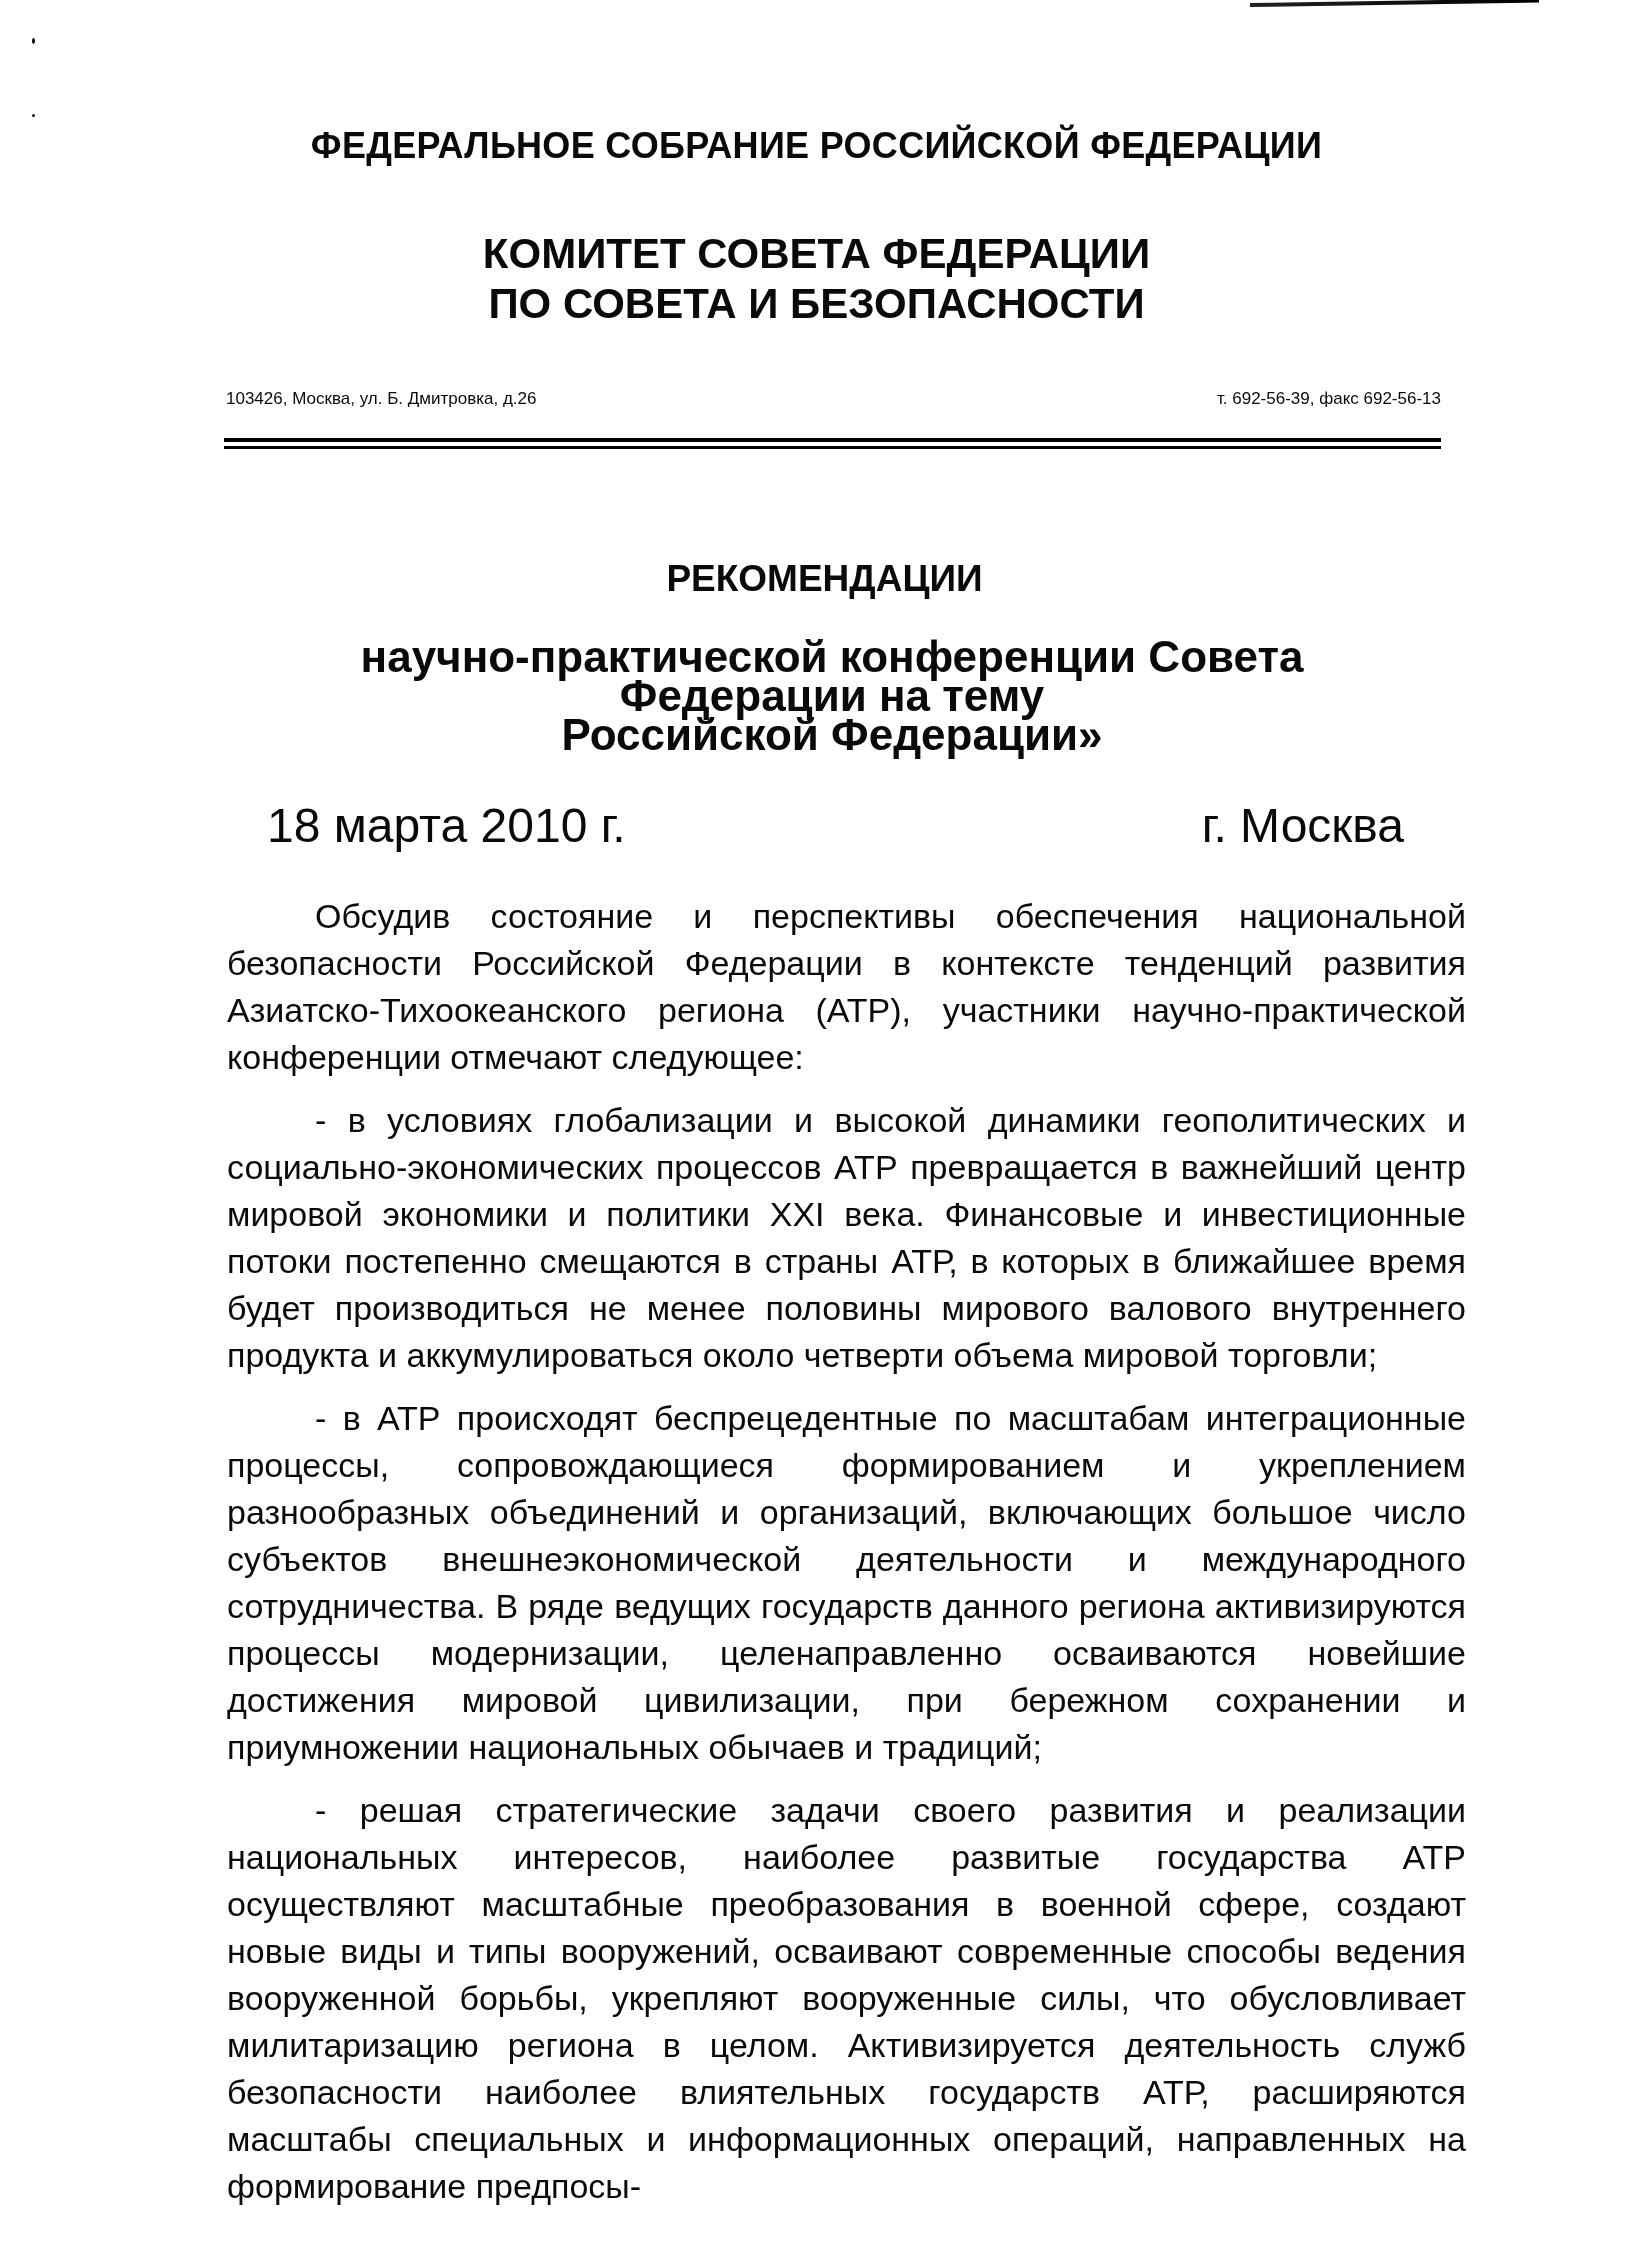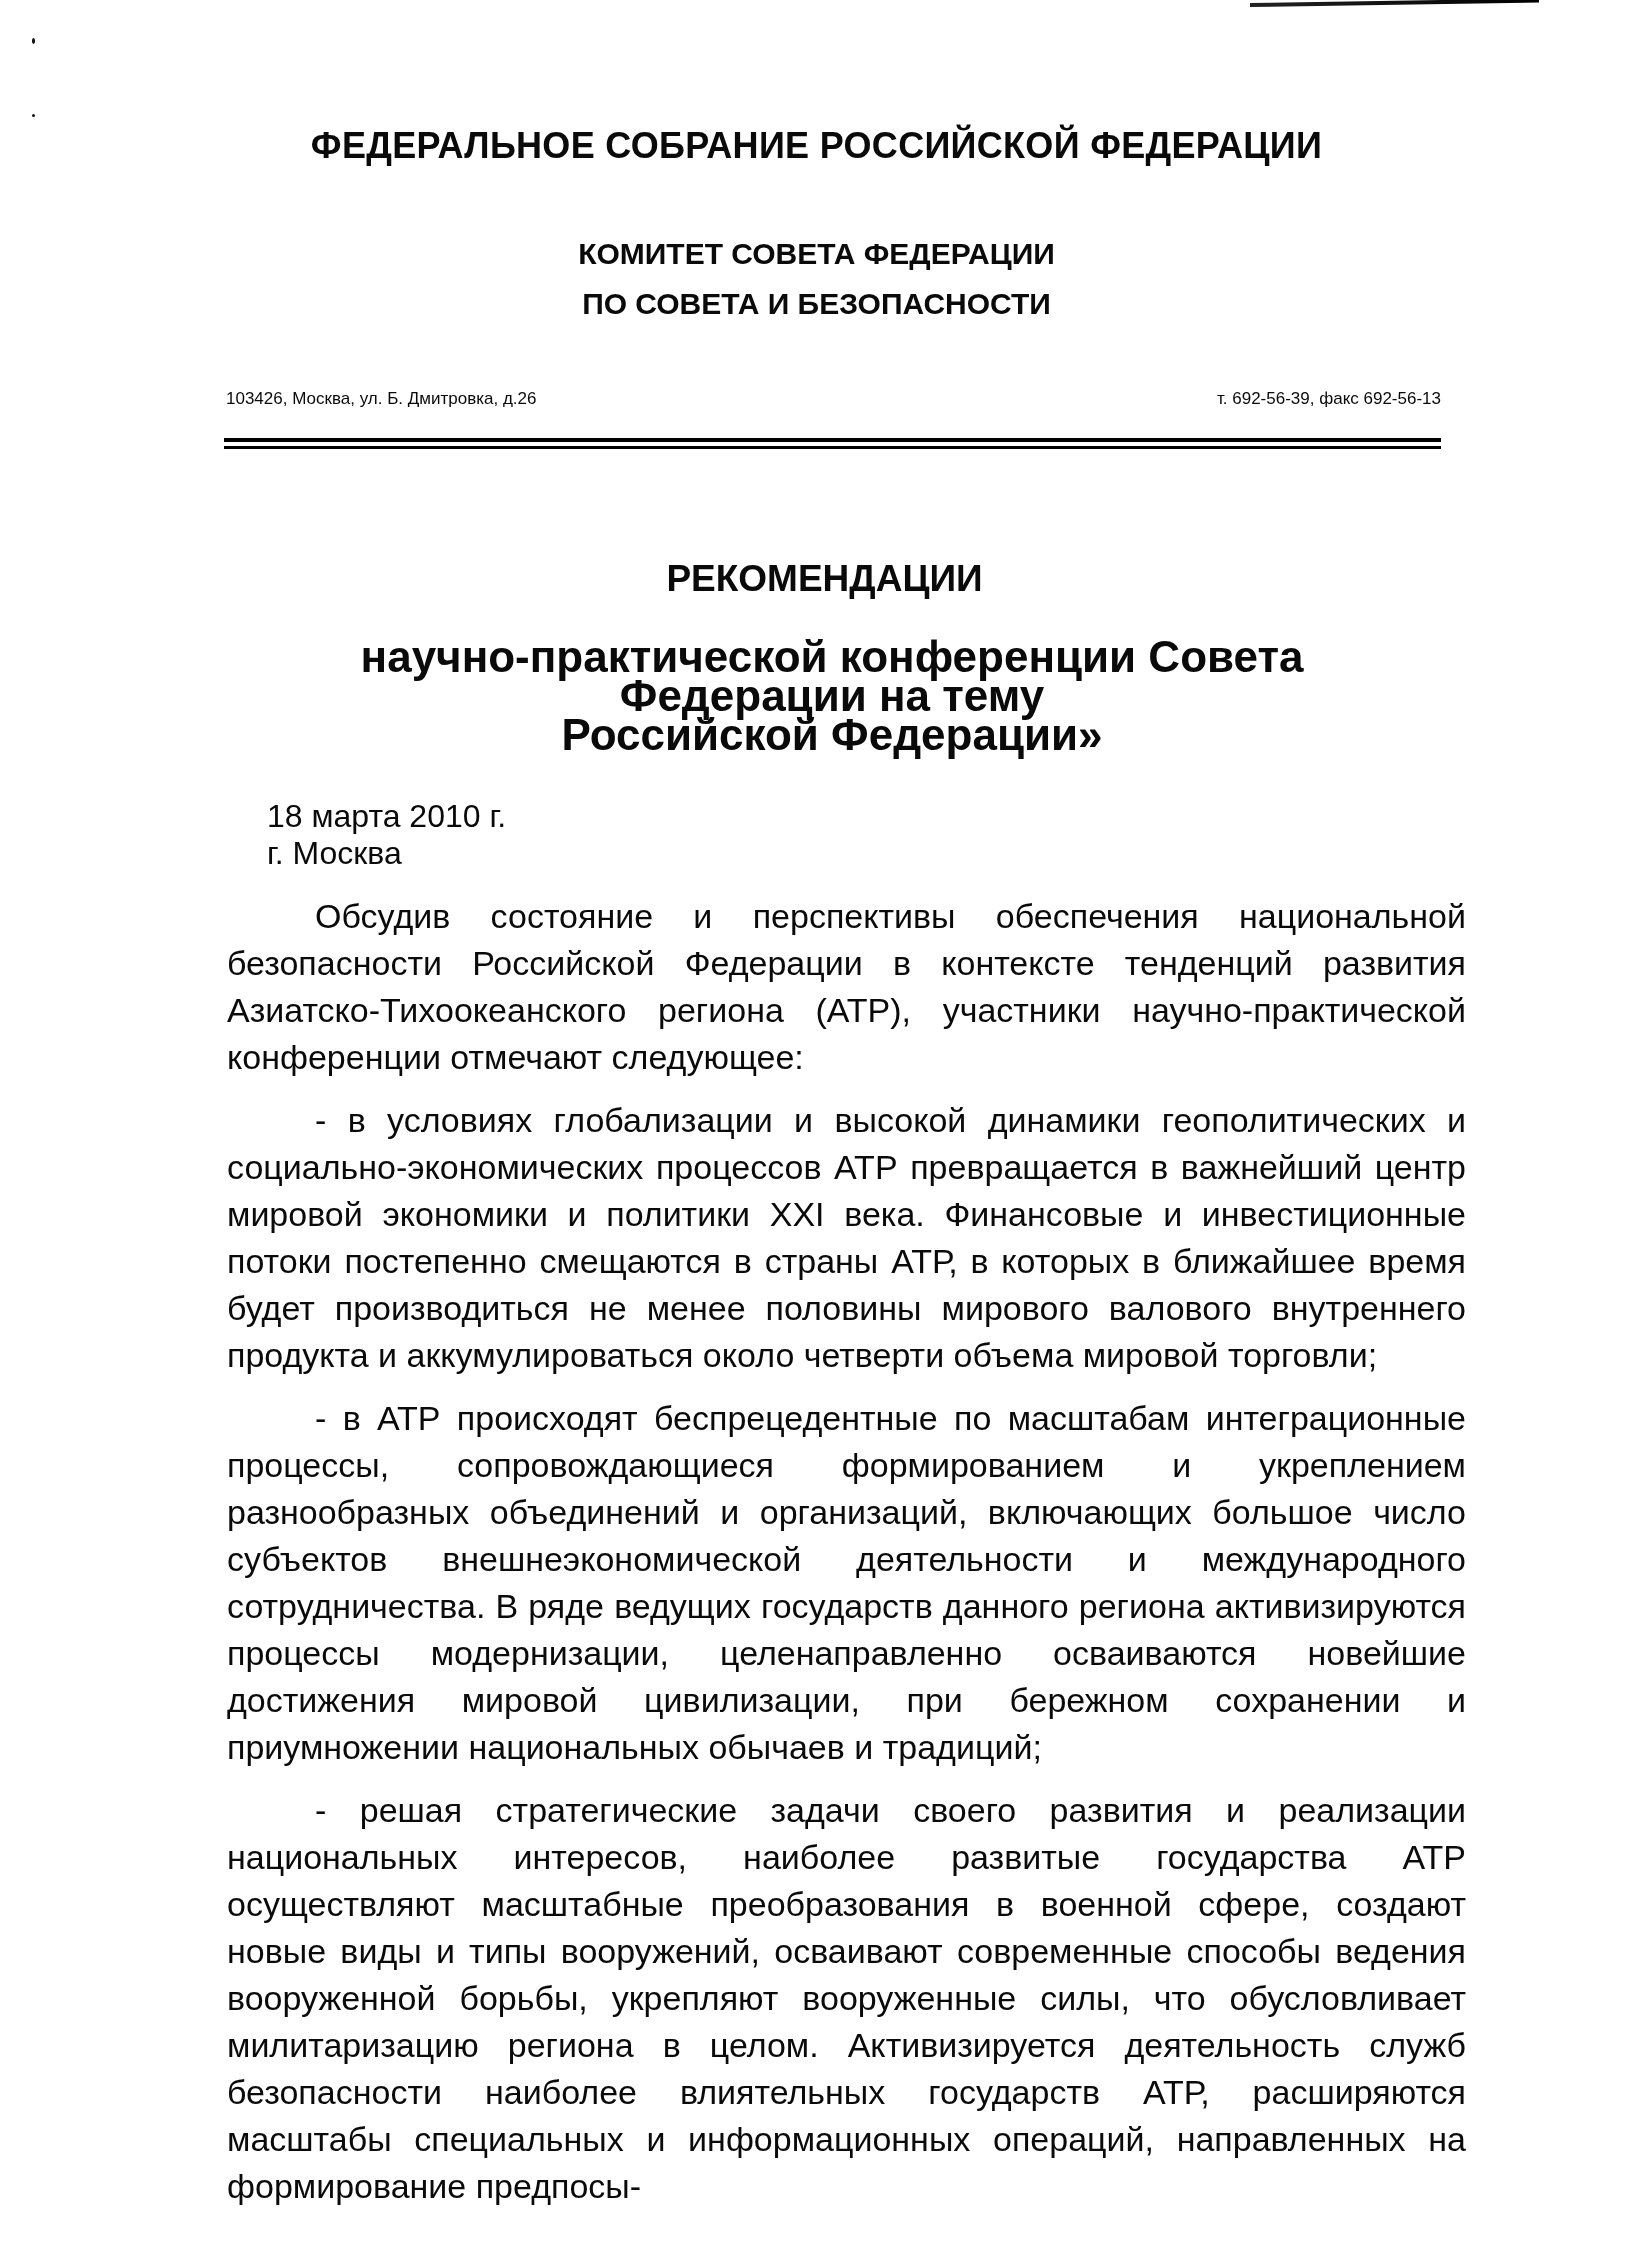--- a/index.html
+++ b/index.html
@@ -5,31 +5,31 @@
   html, body { margin: 0; padding: 0; background: #ffffff; }
   body { width: 1633px; height: 2261px; position: relative; overflow: hidden;
          font-family: "Liberation Sans", "DejaVu Sans", sans-serif; color: #0a0a0a; }
   .page { position: absolute; inset: 0; padding-left: 14px; }
   .speck { position: absolute; background: #111; border-radius: 50%; }
   .scan-line { position: absolute; top: 2.5px; left: 1250px; width: 289px; height: 3.8px;
                background: linear-gradient(to right, #222 0%, #000 100%);
                transform: skewY(-0.9deg); transform-origin: left; }
   .hdr { position: absolute; left: 0; width: 1633px; text-align: center; font-weight: bold; }
   .hdr1 { top: 125px; font-size: 36px; letter-spacing: 0.3px; }
-  .hdr2 { top: 229px; font-size: 30px; line-height: 50px; }
+  .hdr2 { top: 229px; font-size: 42px; line-height: 50px; }
   .addr-row { position: absolute; top: 389px; left: 226px; width: 1215px;
               display: flex; justify-content: space-between; font-size: 17px; }
   .rule1 { position: absolute; top: 438px; left: 224px; width: 1217px; height: 4.4px; background: #000; }
   .rule2 { position: absolute; top: 446px; left: 224px; width: 1217px; height: 2.5px; background: #000; }
   .title { position: absolute; top: 558px; left: 0; width: 1633px; text-align: center;
            font-weight: bold; font-size: 37px; margin-left: 8px; }
   .subtitle { position: absolute; top: 637px; left: 235px; width: 1194px; text-align: center;
               font-weight: bold; font-size: 44px; line-height: 39px; }
   .dateline { position: absolute; top: 798px; left: 267px; width: 1137px;
-              display: flex; justify-content: space-between; font-size: 32px; flex-direction: column; }
+              display: flex; justify-content: space-between; font-size: 48px; }
   .body { position: absolute; top: 877px; left: 211px; width: 1271px;
           font-size: 34px; line-height: 47px; text-align: justify; }
   .body p { margin: 16px; text-indent: 88px; }
 </style>
 </head>
 <body>
 
 <div class="page">
 
   <div class="scan-line"></div>

